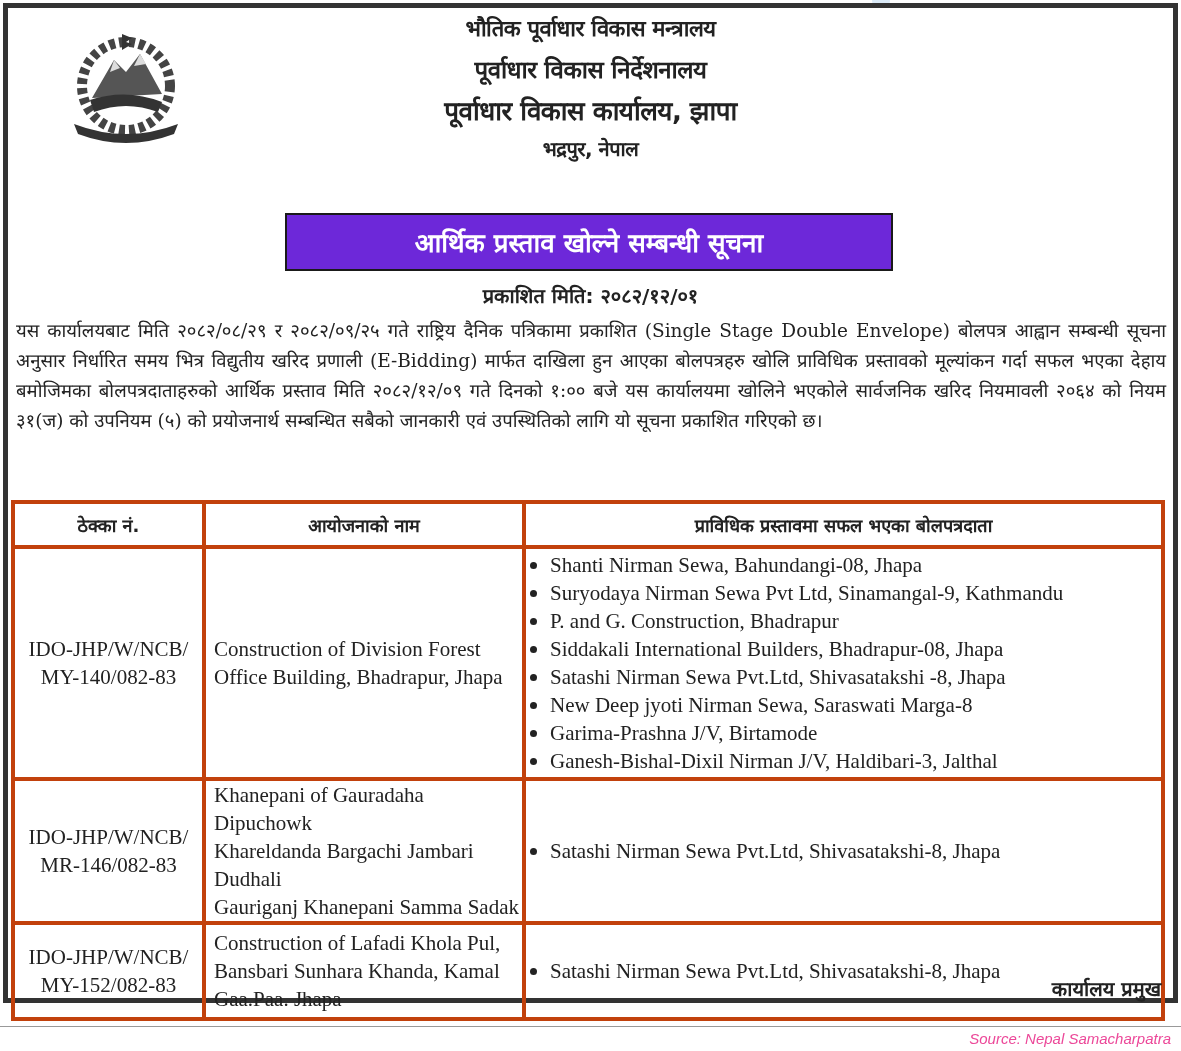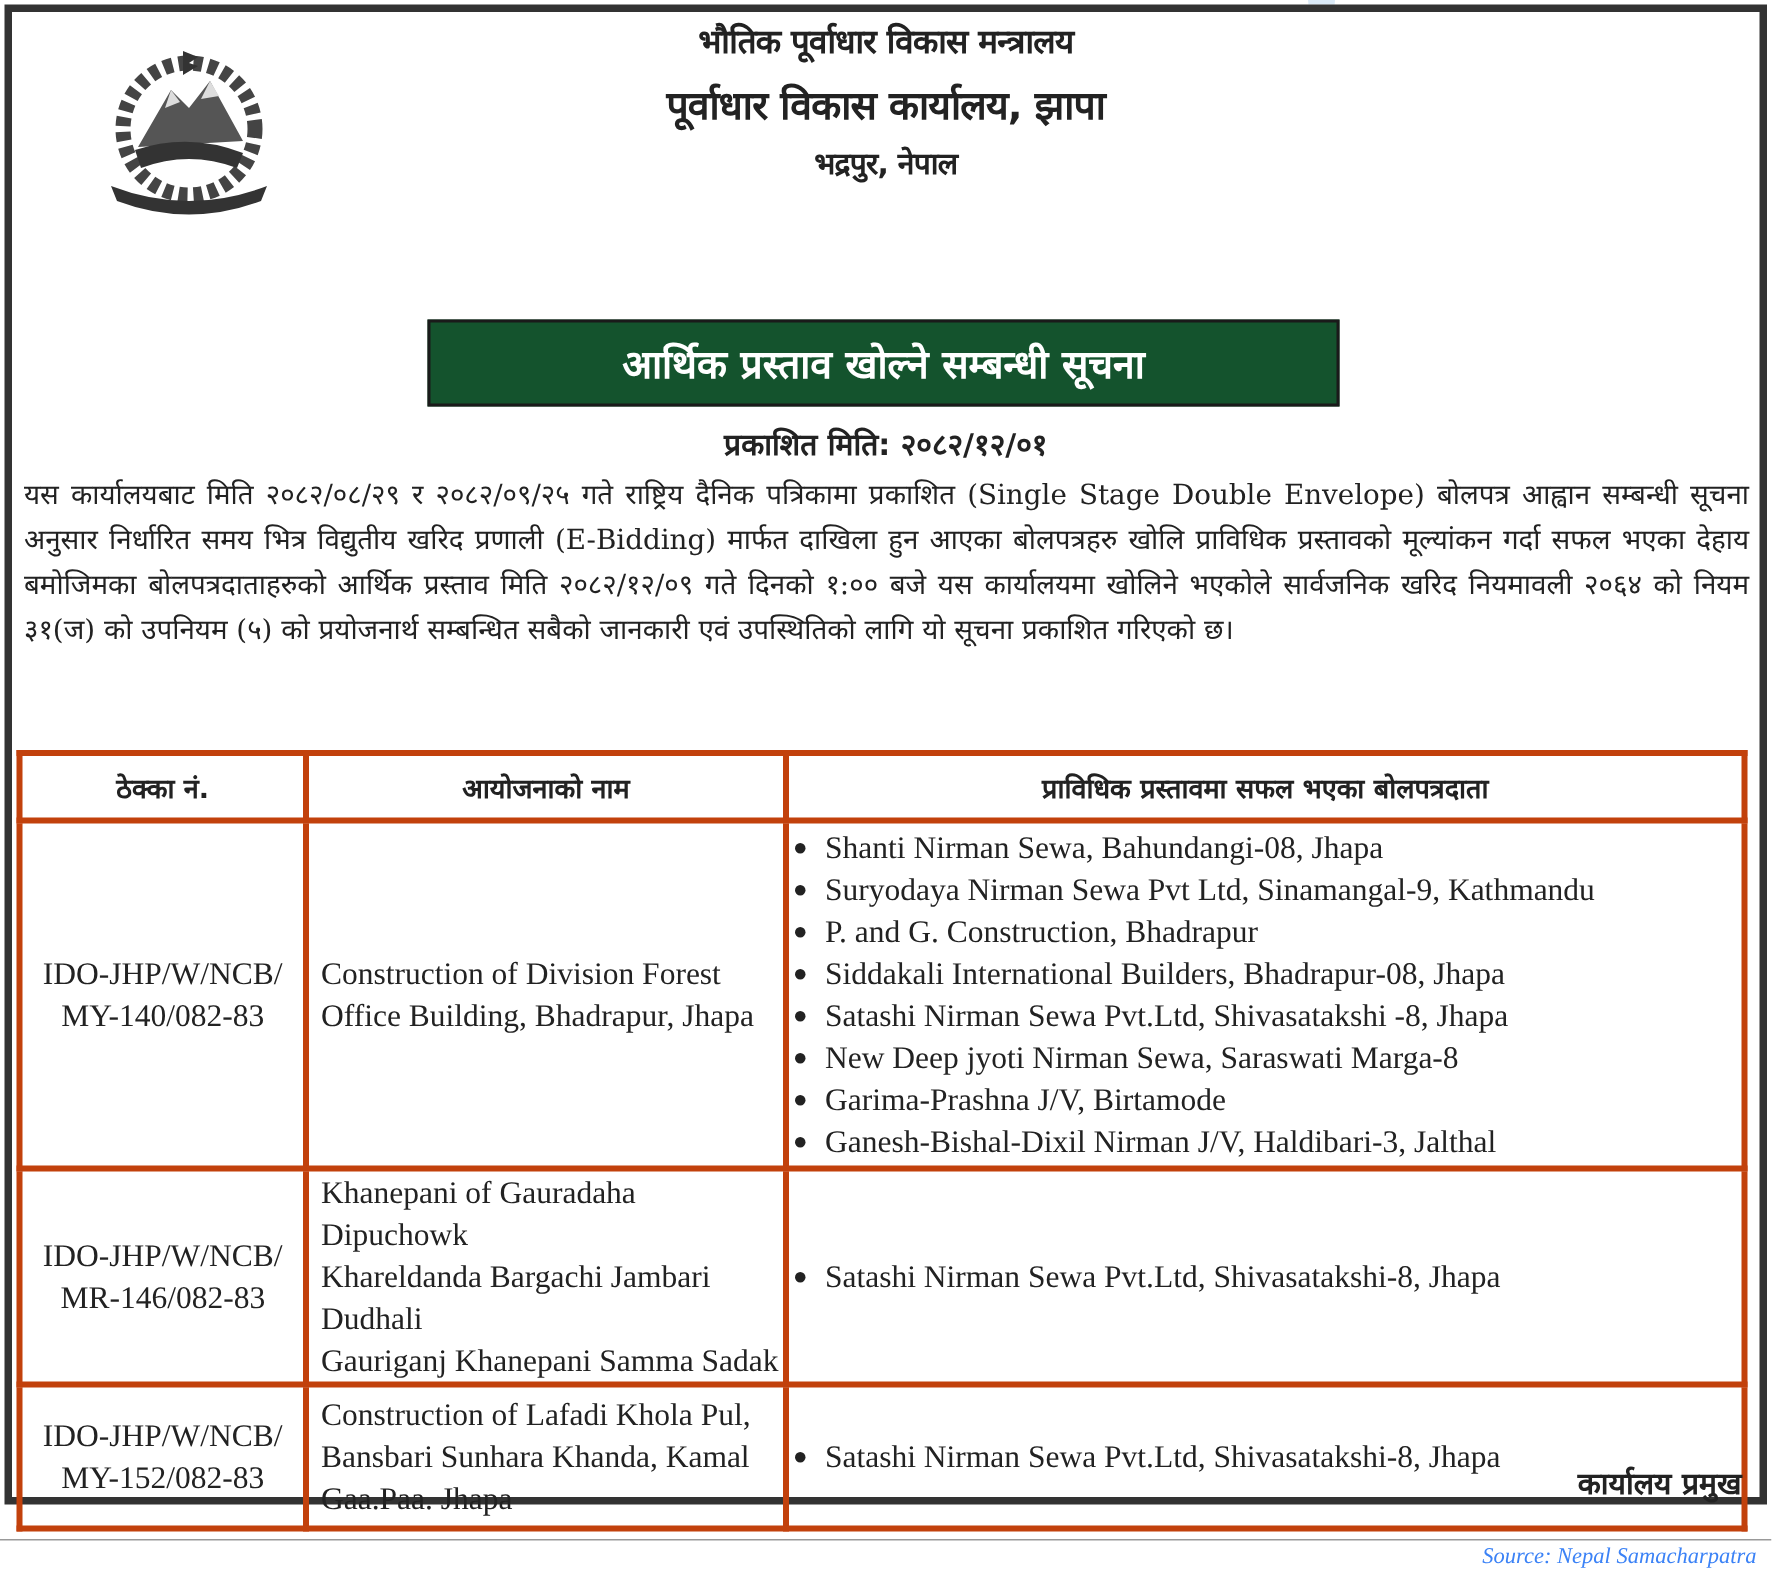--- a/index.html
+++ b/index.html
@@ -14,21 +14,21 @@
   .org-block { position: absolute; left: 0; top: 8px; width: 1181px; text-align: center; }
   .org-line { font-family: "DejaVu Sans", sans-serif; font-weight: bold; color: #222; letter-spacing: -0.5px; }
   .org-l1 { font-size: 22px; line-height: 34px; }
   .org-l2 { font-size: 22px; line-height: 42px; }
   .org-l3 { font-size: 24px; line-height: 40px; }
   .org-l4 { font-size: 26px; line-height: 42px; }
   .org-l5 { font-size: 20px; line-height: 34px; }
 
   .title-band {
     position: absolute; left: 285px; top: 213px; width: 608px; height: 58px;
-    background: #14532d; border: 2px solid #1a1a1a; color: #fff;
+    background: #6d28d9; border: 2px solid #1a1a1a; color: #fff;
     font-family: "DejaVu Sans", sans-serif; font-weight: bold; font-size: 26px;
     display: flex; align-items: center; justify-content: center;
   }
   .pub-date {
     position: absolute; left: 0; top: 282px; width: 1181px; text-align: center;
     font-family: "DejaVu Sans", sans-serif; font-weight: bold; font-size: 20px; color: #222;
   }
   .body-text {
     position: absolute; left: 16px; top: 316px; width: 1150px;
     font-family: "DejaVu Serif", serif; font-size: 18.5px; line-height: 30px;
@@ -57,21 +57,21 @@
   tr.r2 td { height: 96px; }
   tr.r3 td { height: 96px; }
 
   .signature {
     position: absolute; right: 20px; top: 975px;
     font-family: "DejaVu Sans", sans-serif; font-weight: bold; font-size: 20px; color: #222;
   }
   .divider { position: absolute; left: 0; top: 1026px; width: 1181px; height: 1px; background: #999; }
   .source {
     position: absolute; right: 10px; top: 1030px;
-    font-family: Liberation Serif, serif; font-style: italic; font-size: 15px; color: #3b82f6;
+    font-family: Liberation Sans, sans-serif; font-style: italic; font-size: 15px; color: #ec4899;
   }
   .wm { position: absolute; pointer-events: none; }
 </style>
 </head>
 <body>
 
 <svg class="wm" width="1181" height="1051" style="left:0;top:0;">
   <polygon points="872,0 890,0 882,100" fill="#dbeaf7"></polygon>
   <polygon points="262,520 272,520 270,605" fill="#dcefe4"></polygon>
   <polygon points="258,600 268,600 262,680" fill="#dbeaf7"></polygon>
@@ -88,20 +88,21 @@
   <polygon points="30,70 52,32 64,44 78,26 100,66" fill="#555"></polygon>
   <polygon points="52,32 58,40 48,44" fill="#ddd"></polygon>
   <polygon points="78,26 84,36 72,38" fill="#ddd"></polygon>
   <path d="M28 72 Q64 60 100 74 L96 84 Q64 72 32 84 Z" fill="#333"></path>
   <polygon points="60,6 60,22 70,16 64,14 70,10" fill="#333"></polygon>
   <path d="M12 96 Q64 116 116 96 L112 106 Q64 124 16 106 Z" fill="#333"></path>
 </svg>
 
 <div class="org-block">
   <div class="org-line org-l2">भौतिक पूर्वाधार विकास मन्त्रालय</div>
+  <div class="org-line org-l3">पूर्वाधार विकास निर्देशनालय</div>
   <div class="org-line org-l4">पूर्वाधार विकास कार्यालय, झापा</div>
   <div class="org-line org-l5">भद्रपुर, नेपाल</div>
 </div>
 
 <div class="title-band">आर्थिक प्रस्ताव खोल्ने सम्बन्धी सूचना</div>
 <div class="pub-date">प्रकाशित मिति: २०८२/१२/०१</div>
 <div class="body-text">यस कार्यालयबाट मिति २०८२/०८/२९ र २०८२/०९/२५ गते राष्ट्रिय दैनिक पत्रिकामा प्रकाशित (Single Stage Double Envelope) बोलपत्र आह्वान सम्बन्धी सूचना अनुसार निर्धारित समय भित्र विद्युतीय खरिद प्रणाली (E-Bidding) मार्फत दाखिला हुन आएका बोलपत्रहरु खोलि प्राविधिक प्रस्तावको मूल्यांकन गर्दा सफल भएका देहाय बमोजिमका बोलपत्रदाताहरुको आर्थिक प्रस्ताव मिति २०८२/१२/०९ गते दिनको १:०० बजे यस कार्यालयमा खोलिने भएकोले सार्वजनिक खरिद नियमावली २०६४ को नियम ३१(ज) को उपनियम (५) को प्रयोजनार्थ सम्बन्धित सबैको जानकारी एवं उपस्थितिको लागि यो सूचना प्रकाशित गरिएको छ।</div>
 
 <table class="bids">
   <thead>

